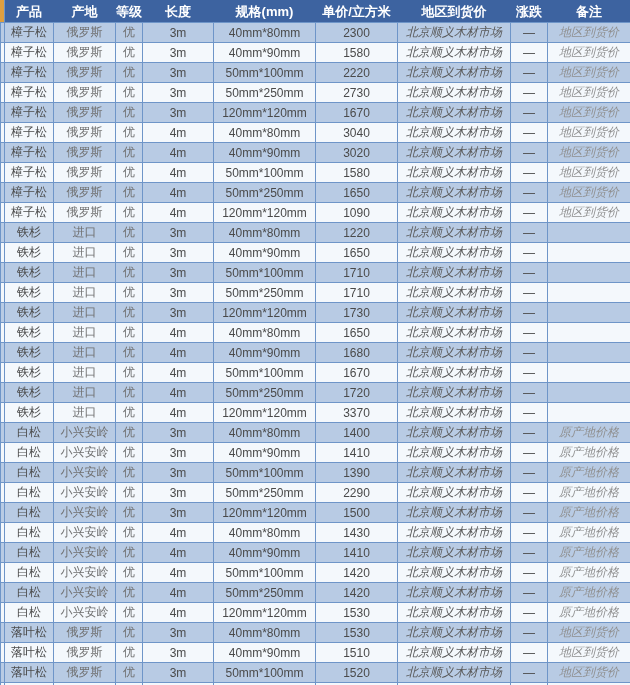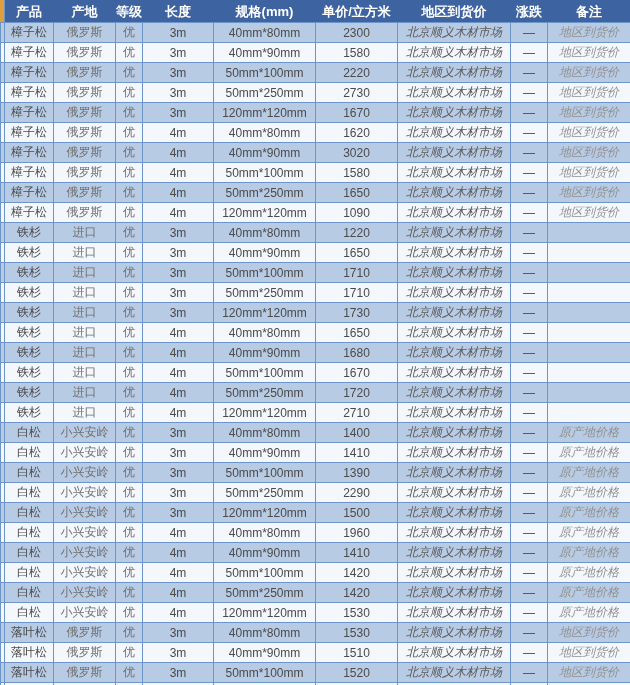--- a/index.html
+++ b/index.html
@@ -150,21 +150,21 @@
           <td class="c7">—</td>
           <td class="c8">地区到货价</td>
         </tr>
         <tr class="row-white">
           <td></td>
           <td class="c0">樟子松</td>
           <td class="c1">俄罗斯</td>
           <td class="c2">优</td>
           <td class="c3">4m</td>
           <td class="c4">40mm*80mm</td>
-          <td class="c5">1620</td>
+          <td class="c5">3040</td>
           <td class="c6">北京顺义木材市场</td>
           <td class="c7">—</td>
           <td class="c8">地区到货价</td>
         </tr>
         <tr class="row-blue">
           <td></td>
           <td class="c0">樟子松</td>
           <td class="c1">俄罗斯</td>
           <td class="c2">优</td>
           <td class="c3">4m</td>
@@ -318,21 +318,21 @@
           <td class="c7">—</td>
           <td class="c8"></td>
         </tr>
         <tr class="row-white">
           <td></td>
           <td class="c0">铁杉</td>
           <td class="c1">进口</td>
           <td class="c2">优</td>
           <td class="c3">4m</td>
           <td class="c4">120mm*120mm</td>
-          <td class="c5">2710</td>
+          <td class="c5">3370</td>
           <td class="c6">北京顺义木材市场</td>
           <td class="c7">—</td>
           <td class="c8"></td>
         </tr>
         <tr class="row-blue">
           <td></td>
           <td class="c0">白松</td>
           <td class="c1">小兴安岭</td>
           <td class="c2">优</td>
           <td class="c3">3m</td>
@@ -390,21 +390,21 @@
           <td class="c7">—</td>
           <td class="c8">原产地价格</td>
         </tr>
         <tr class="row-white">
           <td></td>
           <td class="c0">白松</td>
           <td class="c1">小兴安岭</td>
           <td class="c2">优</td>
           <td class="c3">4m</td>
           <td class="c4">40mm*80mm</td>
-          <td class="c5">1960</td>
+          <td class="c5">1430</td>
           <td class="c6">北京顺义木材市场</td>
           <td class="c7">—</td>
           <td class="c8">原产地价格</td>
         </tr>
         <tr class="row-blue">
           <td></td>
           <td class="c0">白松</td>
           <td class="c1">小兴安岭</td>
           <td class="c2">优</td>
           <td class="c3">4m</td>

